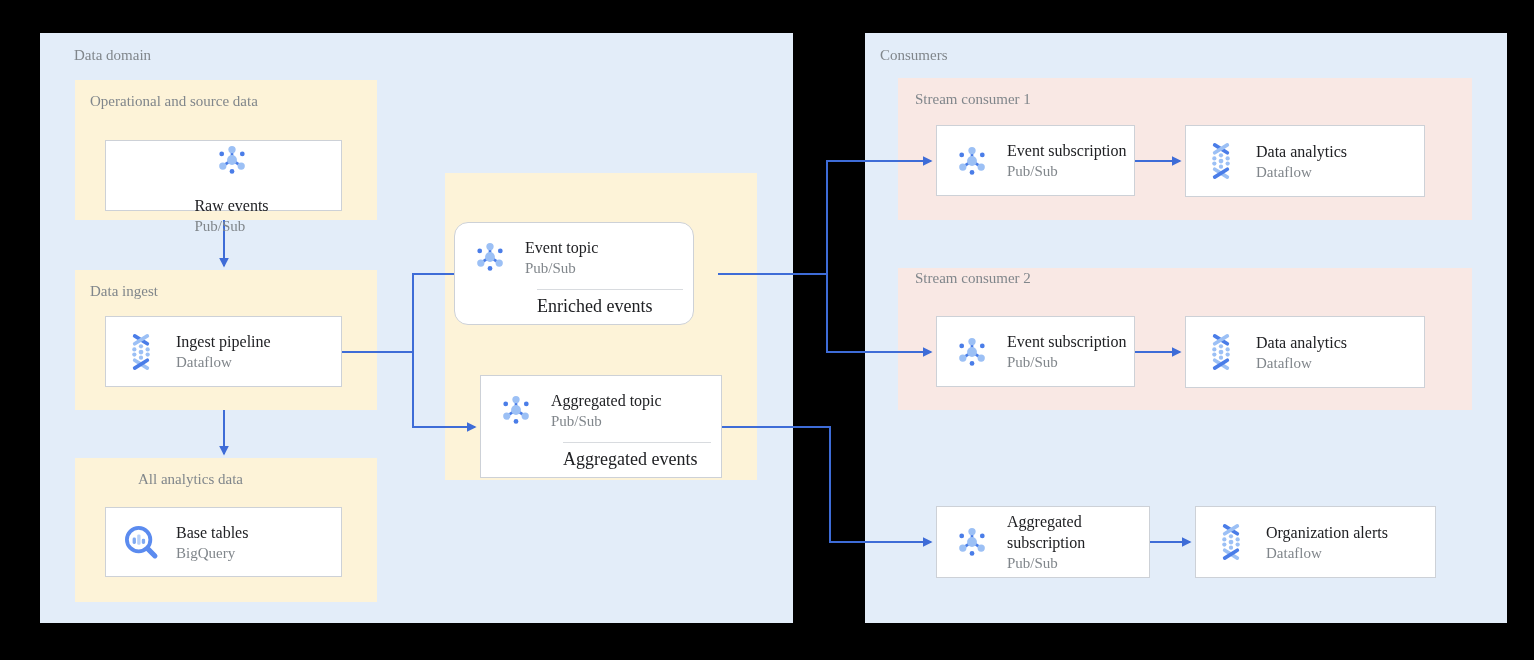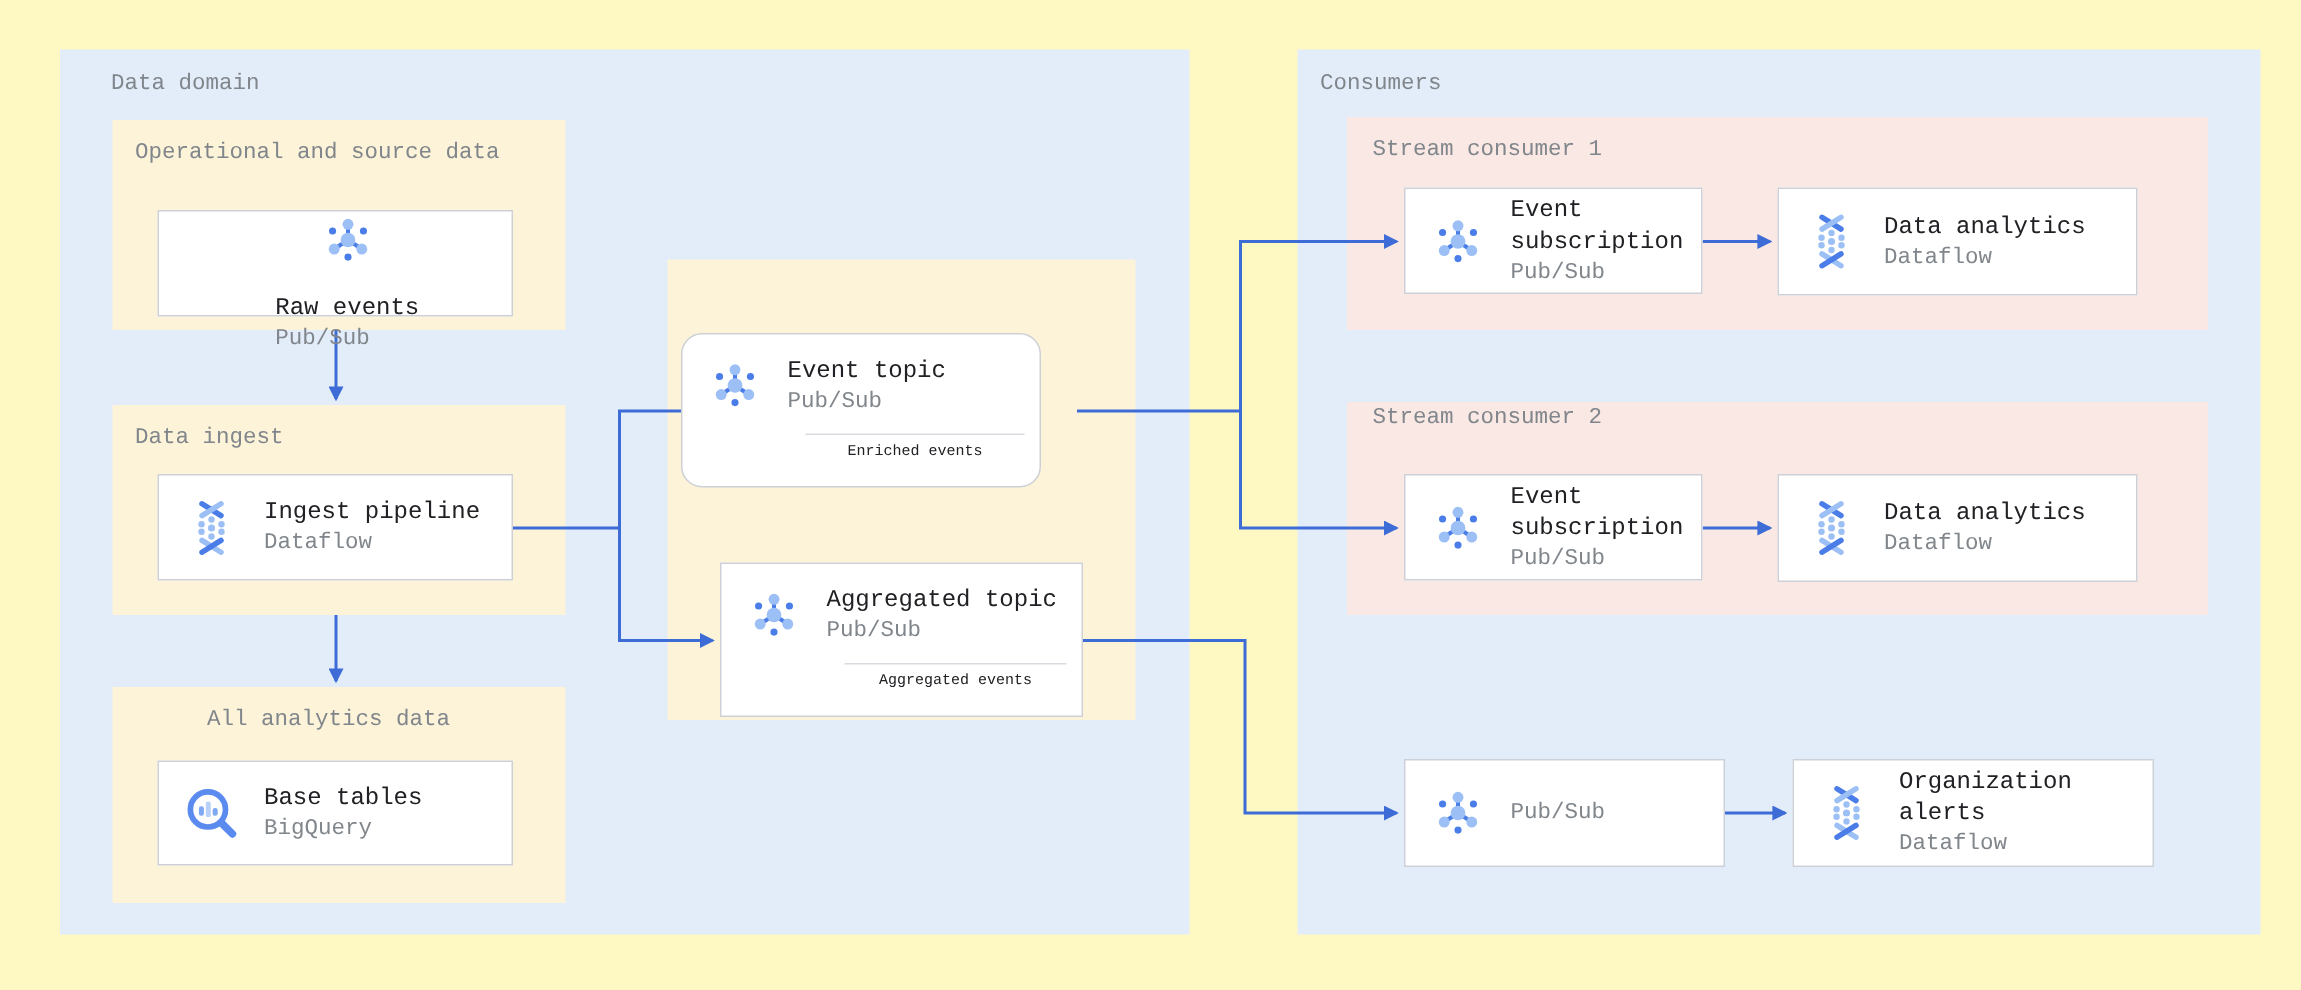--- a/index.html
+++ b/index.html
@@ -1,36 +1,36 @@
 <!DOCTYPE html>
 <html style="--container-bg: #e3edf9; --domain-group-bg: #fdf3d8; --consumer-group-bg: #f9e8e4; --arrow: #3e6cd7; --label-text: #80868b; --title-text: #202124;"><head>
 <meta charset="utf-8">
 <style>
   html,body{margin:0;padding:0;background:#fff;}
   .canvas{
-    position:relative;width:1534px;height:660px;background:#fef9c3;overflow:hidden;
-    font-family:Liberation Mono, monospace;
+    position:relative;width:1534px;height:660px;background:#000000;overflow:hidden;
+    font-family:Liberation Serif, serif;
   }
   .container{position:absolute;background:var(--container-bg,#e3edf9);}
   .container-label{position:absolute;font-size:15px;color:var(--label-text,#80868b);white-space:nowrap;}
   .group{position:absolute;}
   .group.domain{background:var(--domain-group-bg,#fdf3d8);}
   .group.consumer{background:var(--consumer-group-bg,#f9e8e4);}
   .group-label{position:absolute;font-size:15px;color:var(--label-text,#80868b);white-space:nowrap;text-align:center;}
   .card{
     position:absolute;background:#fff;border:1px solid #cdd1d7;box-sizing:border-box;
     display:flex;align-items:center;gap:16px;padding-left:16px;
   }
   .card .txt{display:flex;flex-direction:column;}
   .card-title{font-size:16px;color:var(--title-text,#202124);line-height:21px;}
   .card-product{font-size:15px;color:var(--label-text,#80868b);line-height:20px;}
   .topic-card{display:block;padding:0;}
   .topic-row{display:flex;align-items:center;gap:16px;padding-left:16px;height:64px;margin-top:2px;}
   .topic-divider{border:none;border-top:1px solid #d8dbdf;margin:0 10px 0 82px;}
-  .topic-note{margin:6px 10px 0 82px;text-align:center;font-size:10px;color:var(--title-text,#202124);}
+  .topic-note{margin:6px 10px 0 82px;text-align:left;font-size:18px;color:var(--title-text,#202124);}
   .icon{width:38px;height:38px;flex:none;}
   svg.arrows{position:absolute;left:0;top:0;pointer-events:none;}
   .arrow{fill:none;stroke:var(--arrow,#3e6cd7);stroke-width:2;}
   .arrowhead{fill:var(--arrow,#3e6cd7);}
   .defs-holder{position:absolute;width:0;height:0;overflow:hidden;}
 </style>
 </head>
 <body>
 
 <svg class="defs-holder" aria-hidden="true">
@@ -218,20 +218,21 @@
       <span class="card-title">Data analytics</span>
       <span class="card-product">Dataflow</span>
     </div>
   </div>
 
   <div class="card" style="left:936px;top:506px;width:214px;height:72px;">
     <svg class="icon">
         <use href="#sym-pubsub"></use>
       </svg>
     <div class="txt">
+      <span class="card-title">Aggregated subscription</span>
       <span class="card-product">Pub/Sub</span>
     </div>
   </div>
   <div class="card" style="left:1195px;top:506px;width:241px;height:72px;">
     <svg class="icon">
         <use href="#sym-dataflow"></use>
       </svg>
     <div class="txt">
       <span class="card-title">Organization alerts</span>
       <span class="card-product">Dataflow</span>

